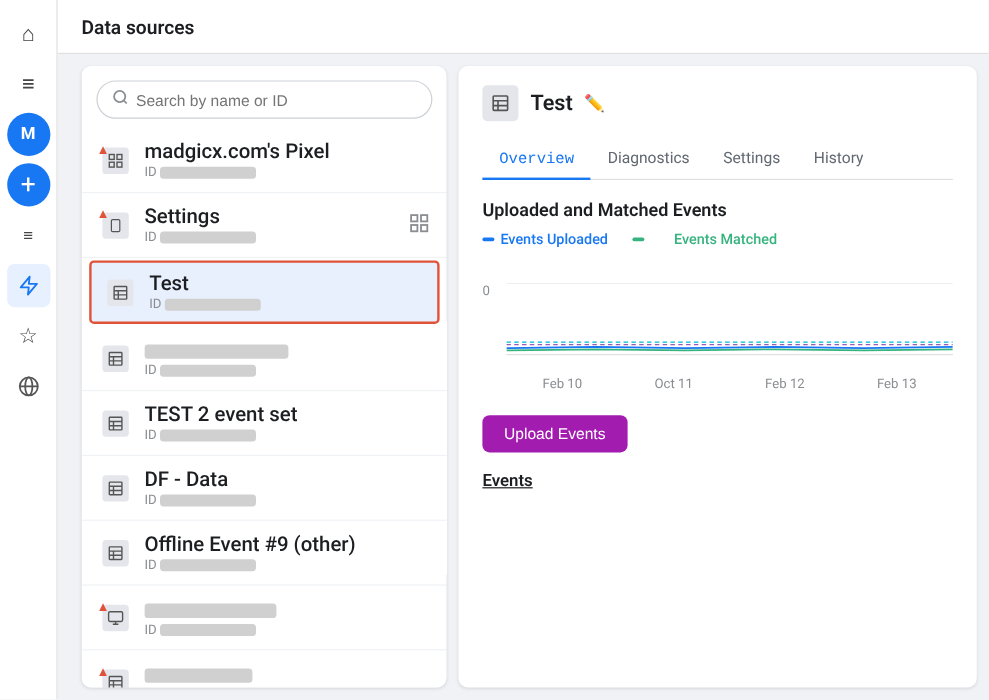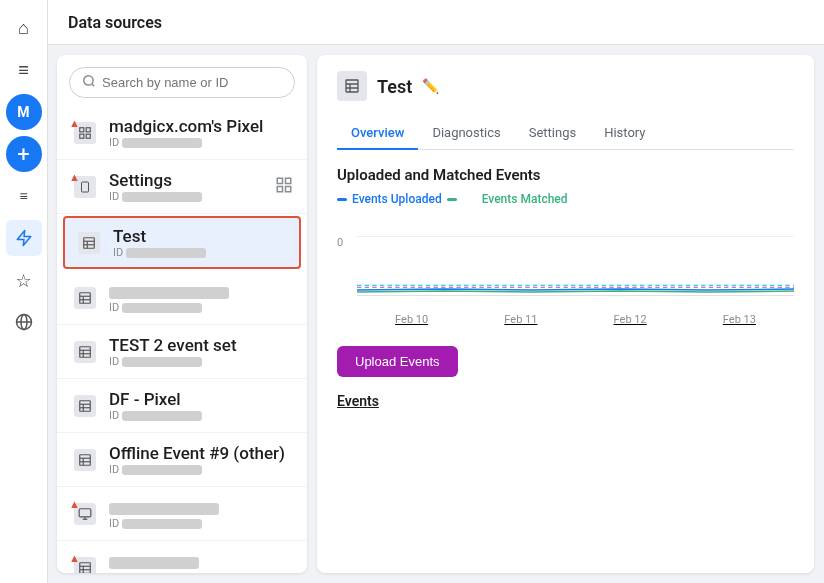--- a/index.html
+++ b/index.html
@@ -71,23 +71,23 @@
     .content-row {
       display: flex;
       flex: 1;
       overflow: hidden;
       background: #f0f2f5;
       gap: 0;
     }
 
     
     .source-list-panel {
-      width: 250px;
+      width: 304px;
       background: #fff;
-      margin: 10px 0 10px 9px;
+      margin: 10px 0 10px 20px;
       border-radius: 8px;
       overflow-y: auto;
       flex-shrink: 0;
       box-shadow: 0 1px 3px rgba(0,0,0,0.1);
     }
 
     .search-box-wrap {
       padding: 12px 12px 8px 12px;
     }
     .search-box {
@@ -228,32 +228,33 @@
       font-size: 13px;
       cursor: pointer;
       color: #606770;
       border-bottom: 2px solid transparent;
       margin-bottom: -1px;
     }
     .tab.active {
       color: #1877f2;
       border-bottom: 2px solid #1877f2;
       font-weight: 500;
+      font-family: Liberation Mono, monospace;
     }
 
     .section-title {
       font-size: 15px;
       font-weight: 600;
       color: #1c1e21;
       margin-bottom: 8px;
     }
 
     .legend-row {
       display: flex;
-      gap: 5px;
+      gap: 20px;
       margin-bottom: 20px;
     }
     .legend-item {
       display: flex;
       align-items: center;
       gap: 5px;
       font-size: 12px;
       cursor: pointer;
     }
     .legend-dot {
@@ -289,21 +290,20 @@
       width: 100%;
       height: 100%;
     }
     .chart-labels {
       position: absolute;
       left: 20px;
       right: 0;
       bottom: 0;
       display: flex;
       justify-content: space-around;
-      text-decoration: underline;
     }
     .chart-label {
       font-size: 11px;
       color: #8a8d91;
     }
 
     .upload-btn {
       background: #a21caf;
       color: #fff;
       border: none;
@@ -466,21 +466,21 @@
           <div class="icon-shape">
             <svg width="14" height="14" viewBox="0 0 24 24" fill="none" stroke="#555" stroke-width="2">
                 <rect x="3" y="3" width="18" height="18" rx="1"></rect>
                 <line x1="3" y1="9" x2="21" y2="9"></line>
                 <line x1="3" y1="15" x2="21" y2="15"></line>
                 <line x1="9" y1="9" x2="9" y2="21"></line>
               </svg>
           </div>
         </div>
         <div class="item-info">
-          <div class="item-name">DF - Pixel</div>
+          <div class="item-name">DF - Data</div>
           <div class="item-id">ID <span class="id-blur"></span></div>
         </div>
       </div>
 
       <div class="source-item">
         <div class="item-icon">
           <div class="icon-shape">
             <svg width="14" height="14" viewBox="0 0 24 24" fill="none" stroke="#555" stroke-width="2">
                 <rect x="3" y="3" width="18" height="18" rx="1"></rect>
                 <line x1="3" y1="9" x2="21" y2="9"></line>
@@ -579,21 +579,21 @@
 
             <polyline points="0,57 80,56 160,57 240,56 320,57 400,56" fill="none" stroke="#36b37e" stroke-width="1.5"></polyline>
 
             <polyline points="0,52 80,52 160,52 240,52 320,52 400,52" fill="none" stroke="#9b59b6" stroke-width="1" stroke-dasharray="4,3"></polyline>
 
             <polyline points="0,50 80,50 160,50 240,50 320,50 400,50" fill="none" stroke="#00bcd4" stroke-width="1" stroke-dasharray="4,3"></polyline>
           </svg>
         </div>
         <div class="chart-labels">
           <span class="chart-label">Feb 10</span>
-          <span class="chart-label">Feb 11</span>
+          <span class="chart-label">Oct 11</span>
           <span class="chart-label">Feb 12</span>
           <span class="chart-label">Feb 13</span>
         </div>
       </div>
 
       <button class="upload-btn">Upload Events</button>
 
       <div class="events-section-title">Events</div>
 
     </div>

